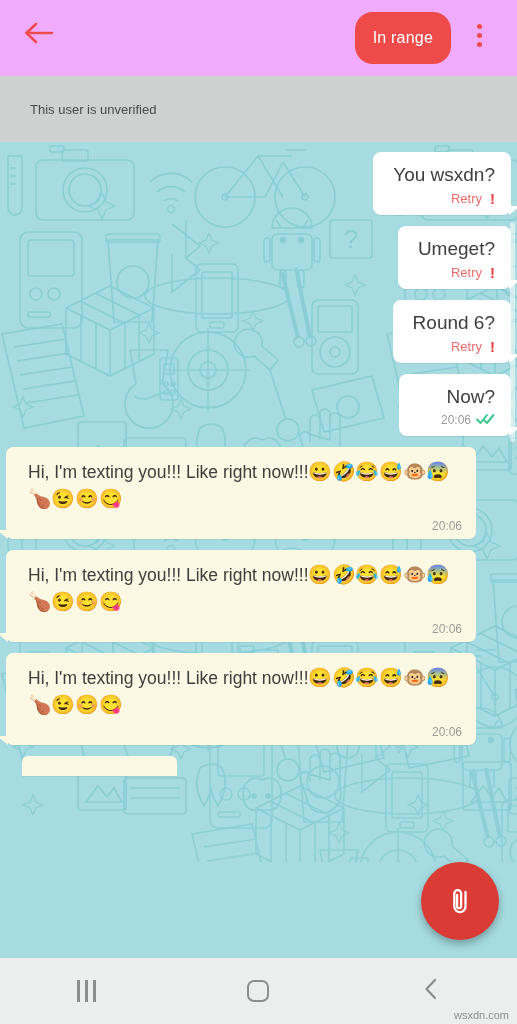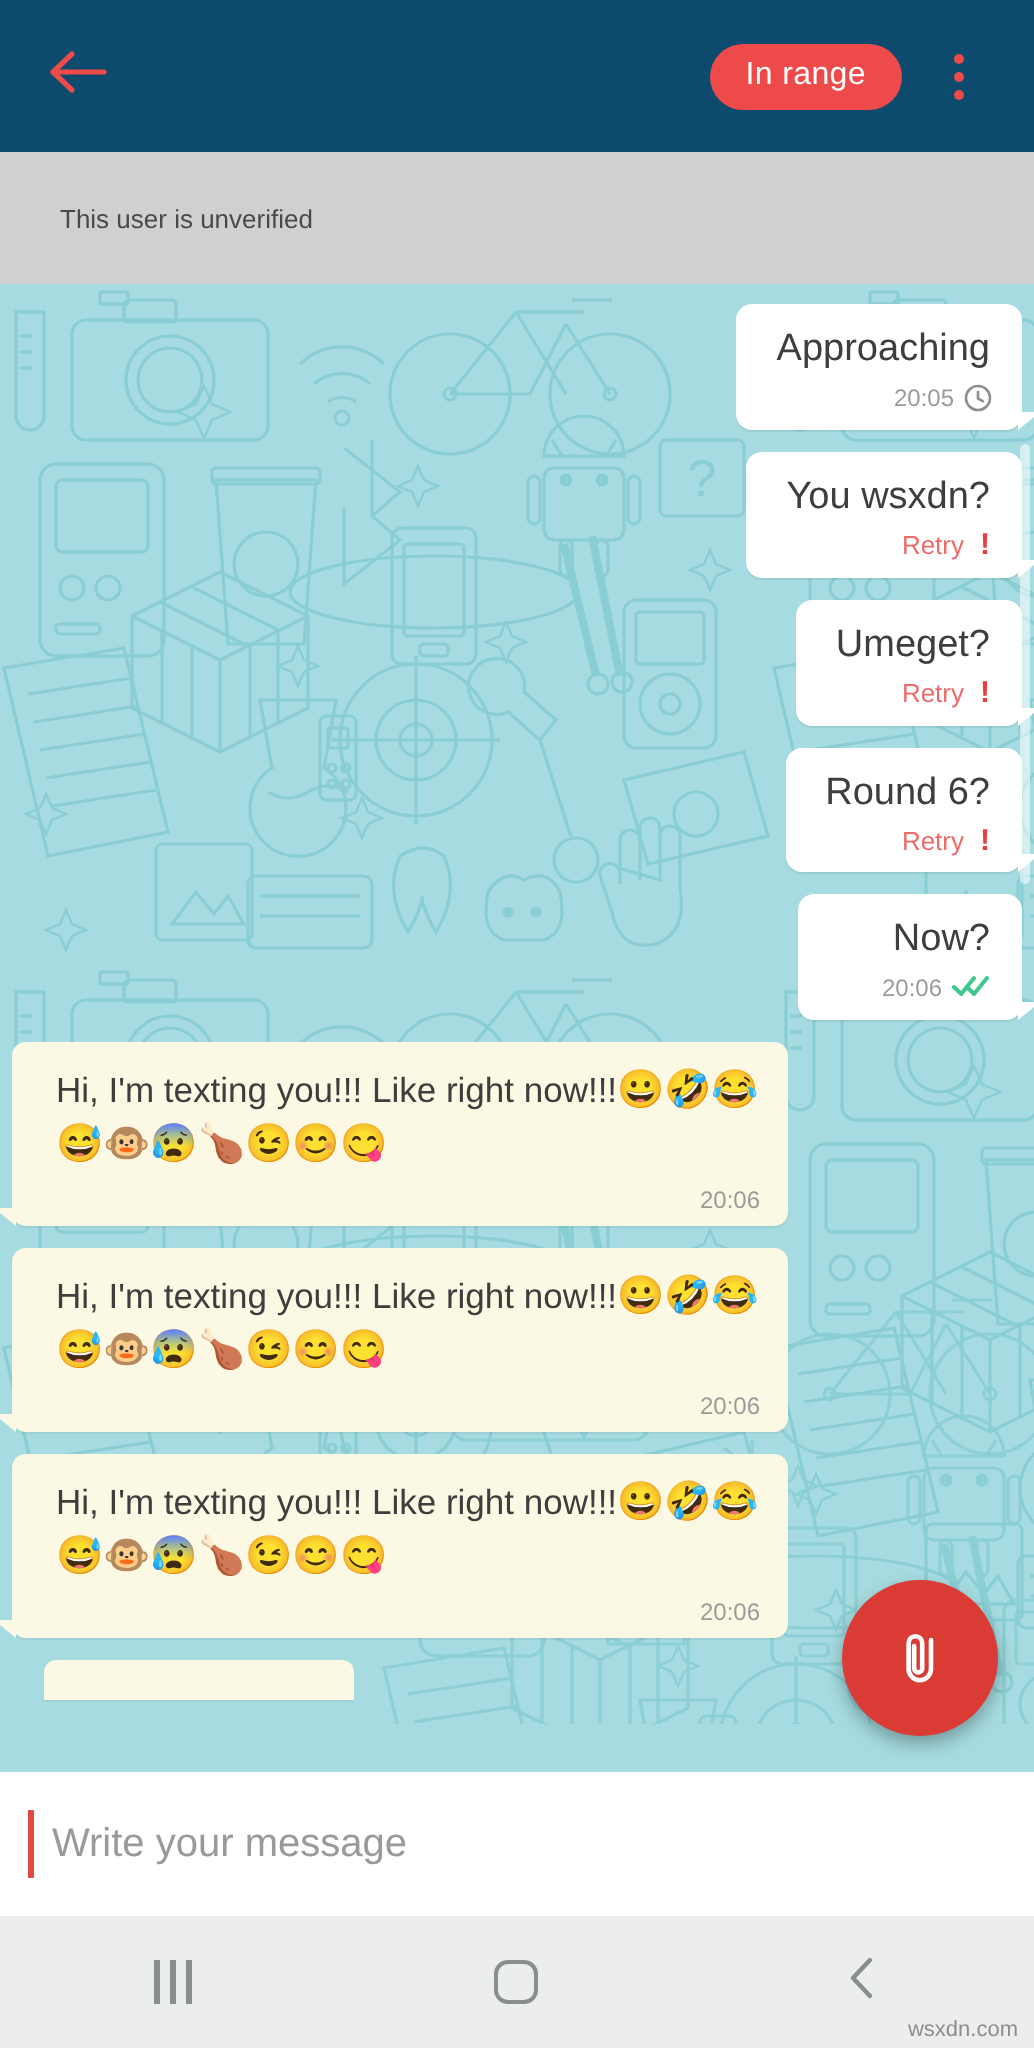--- a/index.html
+++ b/index.html
@@ -7,22 +7,22 @@
   body {
     font-family:"Liberation Sans", sans-serif;
     background:#ffffff;
     overflow:hidden;
     position:relative;
   }
   .phone { width:517px; height:1024px; position:relative; display:flex; flex-direction:column; }
 
   
   .appbar {
-    height:76px; background:#0c4a6e; flex:0 0 76px;
-    display:flex; align-items:center; padding:12px 16px;
+    height:76px; background:#f0abfc; flex:0 0 76px;
+    display:flex; padding:12px 16px;
     position:relative; z-index:5;
   }
   .back-btn {
     width:46px; height:46px; display:flex; align-items:center; justify-content:center;
     cursor:pointer;
   }
   .appbar-spacer { flex:1; }
   .pill {
     background:#ef4a4a; color:#fff; border-radius:18px;
     padding:8px 18px 9px; font-size:16px; letter-spacing:.2px;
@@ -83,21 +83,21 @@
   .bubble-out .meta {
     margin-top:4px; display:flex; align-items:center; justify-content:flex-end;
     gap:5px; font-size:12px; color:#9b9b9b; height:18px;
   }
   .bubble-out .meta.retry { color:#ee6b6b; font-size:13px; }
   .bubble-out .meta.retry .bang { color:#ee3b3b; font-weight:bold; font-size:15px; margin-left:3px; }
 
   .bubble-in {
     background:#fbf8e3; border-radius:7px;
     padding:12px 14px 6px 22px; position:relative;
-    width:388px; max-width:470px;
+    width:470px; max-width:470px;
     box-shadow:0 1px 1px rgba(0,0,0,.06);
   }
   .bubble-in::after{
     content:""; position:absolute; left:-9px; bottom:0;
     width:0; height:0;
     border-right:11px solid #fbf8e3;
     border-bottom:9px solid transparent;
   }
   .bubble-in .btext {
     font-size:17.5px; color:#3e3e3e; line-height:1.42;
@@ -313,34 +313,20 @@
       <use href="#doodles" x="0" y="340"></use>
       <use href="#doodles" x="385" y="0"></use>
       <use href="#doodles" x="385" y="340"></use>
       <use href="#doodles" x="190" y="500" opacity=".9"></use>
     </svg>
 
     <div class="scrollbar-track"></div>
 
     <div class="chat-scroll">
 
-      <div class="row out">
-        <div class="bubble-out">
-          <div class="btext">Approaching</div>
-          <div class="meta">
-            <span>20:05</span>
-            <span class="clock">
-              <svg width="14" height="14" viewBox="0 0 14 14">
-                <circle cx="7" cy="7" r="6" fill="none" stroke="#8e8e8e" stroke-width="1.3"></circle>
-                <path d="M7 4 V7.3 L9.4 8.6" fill="none" stroke="#8e8e8e" stroke-width="1.3" stroke-linecap="round"></path>
-              </svg>
-            </span>
-          </div>
-        </div>
-      </div>
 
       <div class="row out">
         <div class="bubble-out">
           <div class="btext">You wsxdn?</div>
           <div class="meta retry">
             <span>Retry</span>
             <span class="bang">!</span>
           </div>
         </div>
       </div>
@@ -415,24 +401,20 @@
 
     <button class="fab">
       <span>
         <svg width="34" height="34" viewBox="0 0 34 34">
           <path d="M22.5 9 V23.5 a5.6 5.6 0 0 1 -11.2 0 V10.5 a3.4 3.4 0 0 1 6.8 0 V23.2 a2 2 0 0 1 -4 0 V12" fill="none" stroke="#ffffff" stroke-width="2.3" stroke-linecap="round" stroke-linejoin="round"></path>
         </svg>
       </span>
     </button>
   </div>
 
-  <div class="composer">
-    <div class="caret"></div>
-    <input type="text" placeholder="Write your message" style="">
-  </div>
 
   <div class="navbar">
     <div class="nav-btn">
       <span class="recents">
         <i></i>
         <i></i>
         <i></i>
       </span>
     </div>
     <div class="nav-btn">

